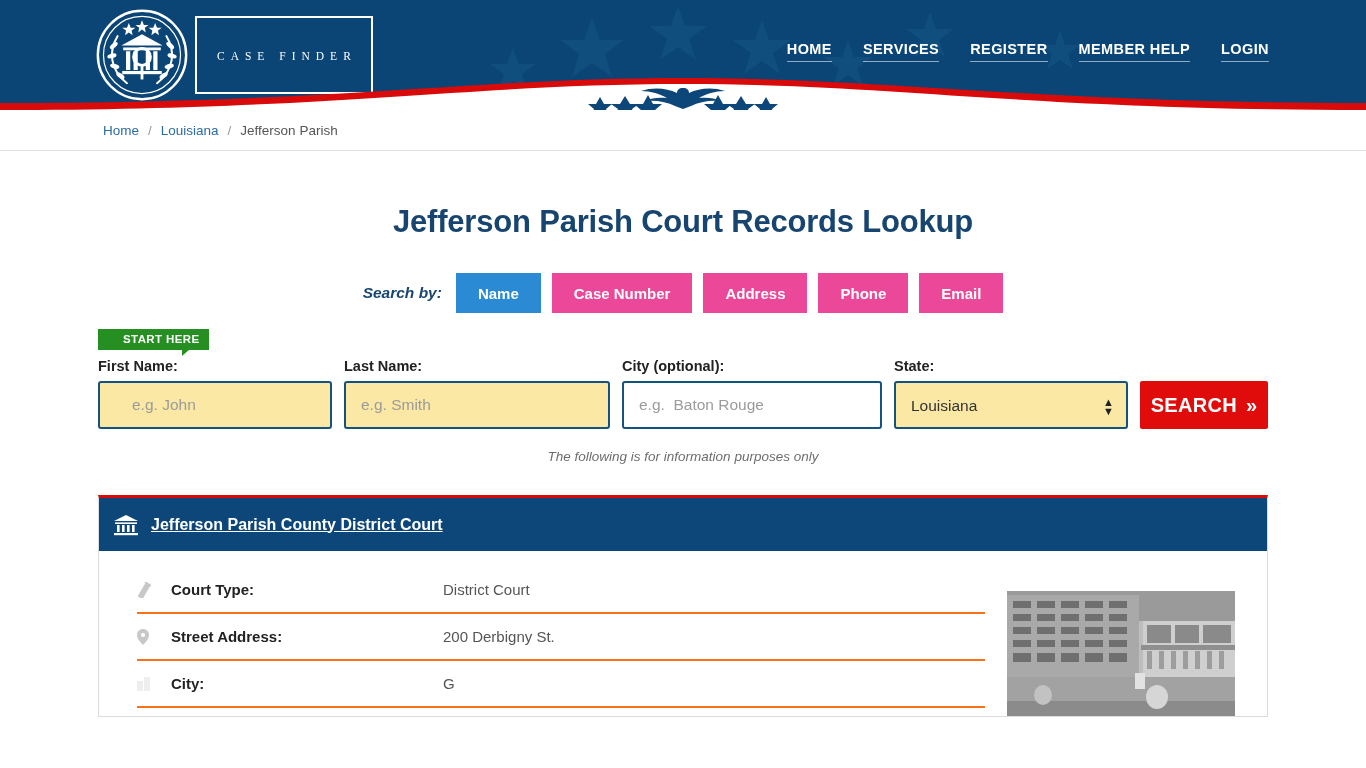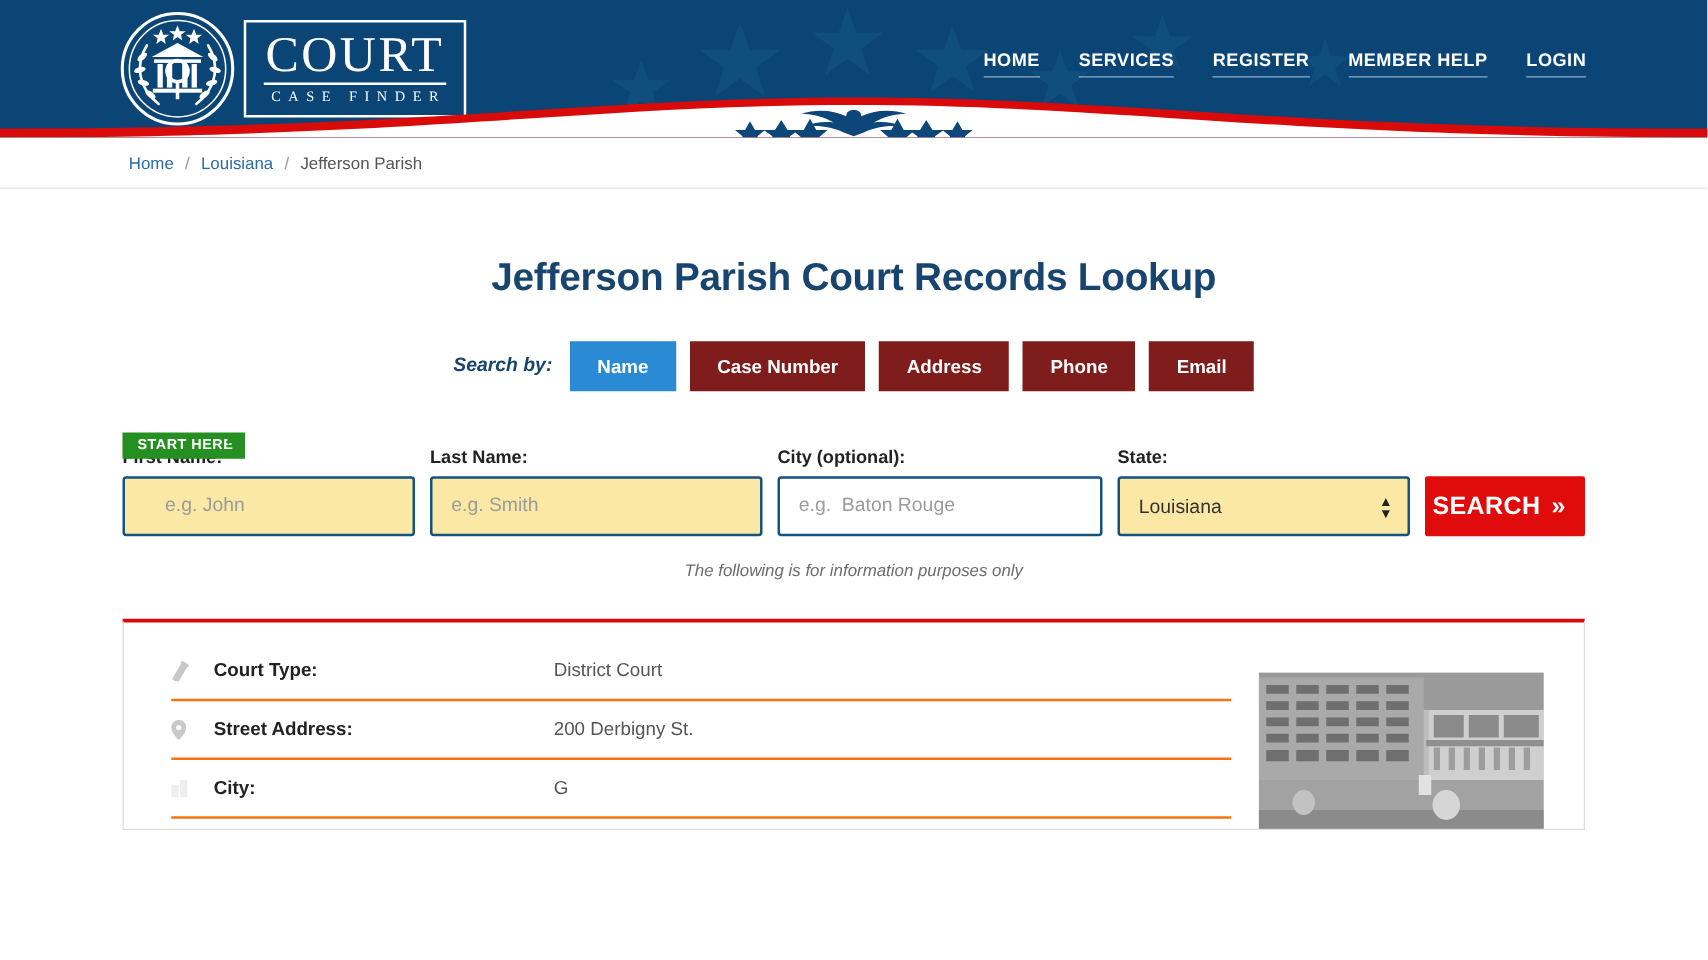--- a/index.html
+++ b/index.html
@@ -93,33 +93,33 @@
 
   .searchby-row {
     display:flex; align-items:center; justify-content:center;
     gap:11px; margin-top:33px;
   }
   .searchby-label {
     color:#17456f; font-style:italic; font-weight:bold; font-size:15.5px;
     margin-right:3px;
   }
   .tab {
-    background:#7f1d1d; color:#fff; font-weight:bold; font-size:15px;
+    background:#ec4899; color:#fff; font-weight:bold; font-size:15px;
     height:40px; display:flex; align-items:center; justify-content:center;
     padding:0 22px; cursor:pointer; border:none;
     font-family:"Liberation Sans", sans-serif;
   }
   .tab.active { background:#2a8bd4; }
 
   
   .formzone { position:relative; width:1170px; margin:0 auto; margin-top:16px; }
   .start-badge {
-    position:absolute; left:0; top:17px;
+    position:absolute; left:0; top:0;
     background:#259021; color:#fff; font-size:11.5px; font-weight:bold;
-    letter-spacing:.4px; padding:4px 9px 5px 12px;
+    letter-spacing:.4px; padding:4px 9px 5px 25px;
   }
   .start-tail {
     position:absolute; left:84px; top:20px;
     width:0;height:0;border-left:8px solid #259021;border-bottom:7px solid transparent;
   }
   .formrow { display:flex; align-items:flex-end; gap:12px; padding-top:29px; }
   .field { display:flex; flex-direction:column;justify-content:center; }
   .field label {
     font-size:14.5px; font-weight:bold; color:#222; margin-bottom:7px;
   }
@@ -141,21 +141,21 @@
     background:#fae8a4; font-size:15.5px; padding:0 15px; color:#333;
     font-family:"Liberation Sans", sans-serif; outline:none; cursor:pointer;
   }
   .sel-arrow {
     position:absolute; right:14px; bottom:13px; pointer-events:none;
     color:#222; font-size:11px; line-height:9px; text-align:center;
   }
   .btn-search {
     background:#e00b0b; color:#fff; border:none; height:48px; width:190px;
     font-size:20px; font-weight:bold; letter-spacing:.3px; cursor:pointer;
-    display:flex; align-items:center; justify-content:flex-start; gap:9px;
+    display:flex; align-items:center; justify-content:center; gap:9px;
     font-family:"Liberation Sans", sans-serif; border-radius:2px;
   }
   .note {
     text-align:center; color:#6d6d6d; font-style:italic; font-size:13.5px;
     margin-top:20px;
   }
 
   h2.sub {
     text-align:center; color:#17456f; font-size:30px; font-weight:bold;
     margin:0; padding-top:38px;
@@ -242,21 +242,20 @@
           <rect x="62" y="46" width="4.5" height="20"></rect>
           <rect x="29" y="67" width="42" height="3.4"></rect>
         </g>
 
         <g fill="none" stroke="#ffffff" stroke-width="3">
           <circle cx="50" cy="52" r="9"></circle>
           <line x1="50" y1="61" x2="50" y2="76"></line>
         </g>
       </svg>
       <div class="logo-text-box">
-        <div class="logo-court">COURT</div>
         <div class="logo-sub">CASE FINDER</div>
       </div>
     </div>
 
 
     <nav class="nav">
       <a>HOME</a>
       <a>SERVICES</a>
       <a>REGISTER</a>
       <a>MEMBER HELP</a>
@@ -336,20 +335,32 @@
         <span>SEARCH</span>
         <span>»</span>
       </button>
     </div>
   </div>
 
   <div class="note">The following is for information purposes only</div>
 
 
   <div class="card">
+    <div class="card-head">
+      <svg class="bank-icon" viewBox="0 0 26 22">
+        <polygon points="13,1 25,7 1,7" fill="#ffffff"></polygon>
+        <rect x="2" y="8.4" width="22" height="1.6" fill="#ffffff"></rect>
+        <rect x="4" y="11" width="2.6" height="7" fill="#ffffff"></rect>
+        <rect x="9" y="11" width="2.6" height="7" fill="#ffffff"></rect>
+        <rect x="14" y="11" width="2.6" height="7" fill="#ffffff"></rect>
+        <rect x="19" y="11" width="2.6" height="7" fill="#ffffff"></rect>
+        <rect x="1" y="19" width="24" height="2.2" fill="#ffffff"></rect>
+      </svg>
+      <a>Jefferson Parish County District Court</a>
+    </div>
 
     <div class="card-body">
       <div class="card-left">
 
         <div class="drow">
           <span class="dicon">
             <svg width="14" height="16" viewBox="0 0 14 16">
                 <path d="M2,14 L9,2 L12,4 L5,16 Z M8,0 L14,4" stroke="#c8c8c8" stroke-width="2" fill="#c8c8c8"></path>
               </svg>
           </span>

